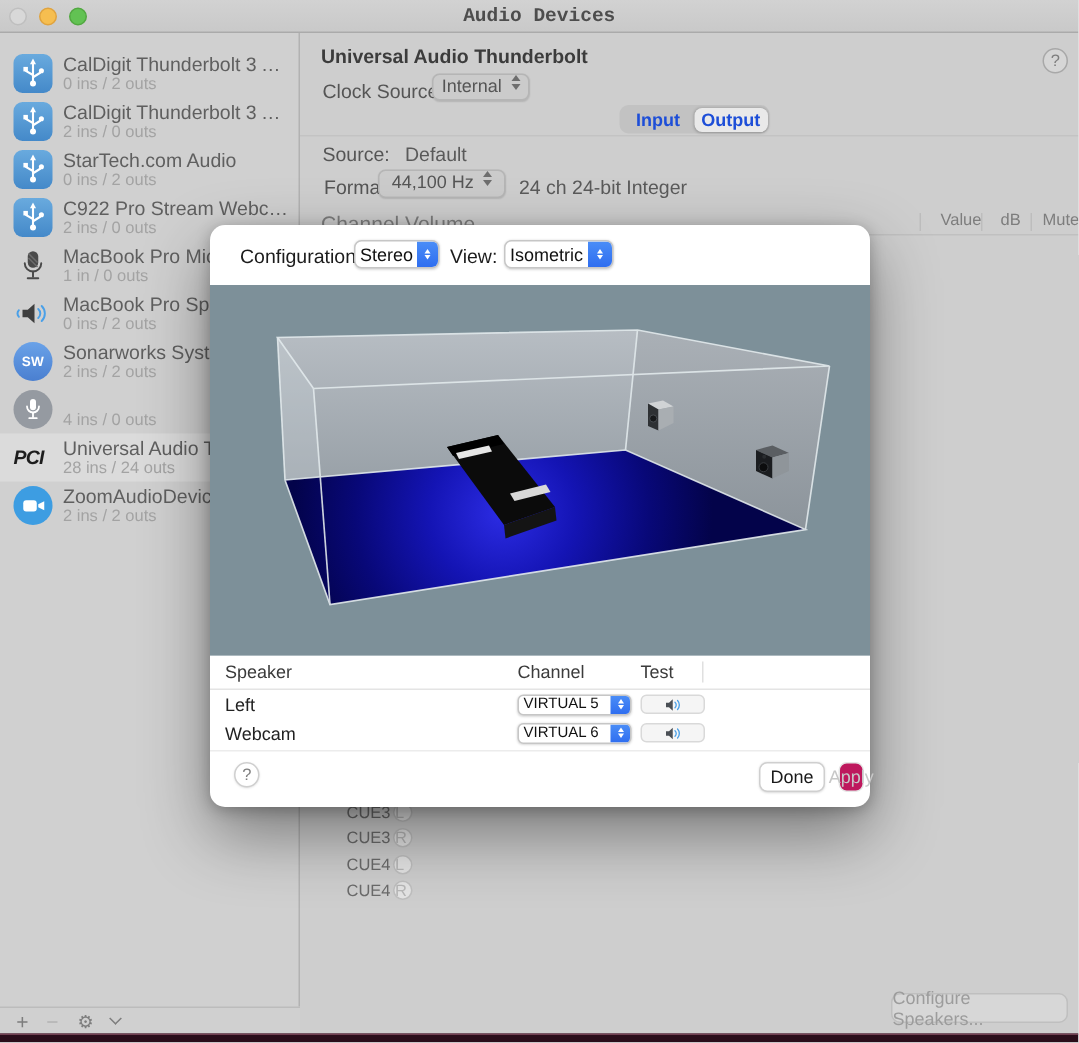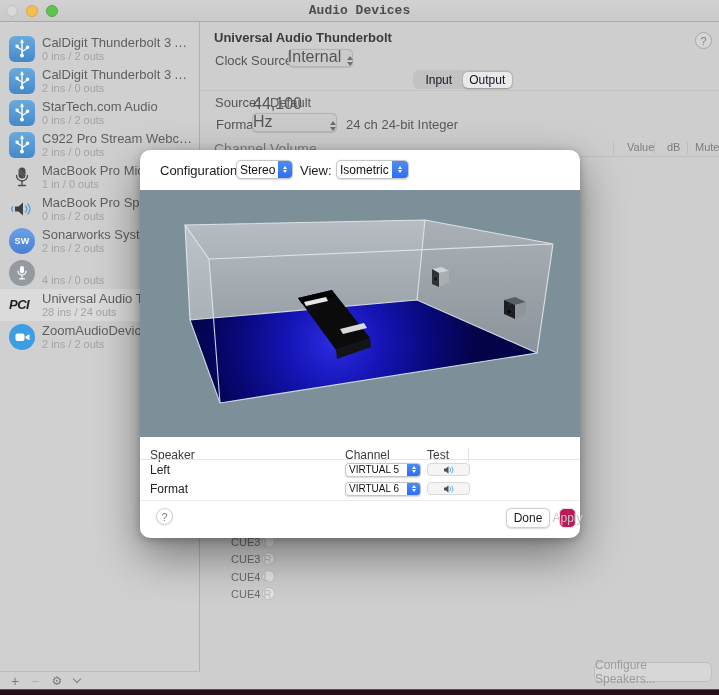--- a/index.html
+++ b/index.html
@@ -49,32 +49,32 @@
   
   .main { position:absolute; left:200px; top:22px; width:519px; height:667px; background:#cecece; z-index:0; }
   .dev-title { position:absolute; left:14px; top:8px; font-size:13px; font-weight:bold; color:#3c3c3c; }
   .help-circle { position:absolute; width:17px; height:17px; border-radius:50%;
     border:1px solid #a8a8a8; background:#d6d6d6; color:#7e7e7e; font-size:11px;
     display:flex; align-items:center; justify-content:center; }
   .main-help { left:495px; top:10px; }
 
   .row-label { font-size:13px; color:#555; position:absolute; }
   .pill { position:absolute; background:#cbcbcb; border:1px solid #b5b5b5; border-radius:5px;
-    display:flex; align-items:flex-end; justify-content:center; font-size:16px; color:#555;
+    display:flex; align-items:flex-start; justify-content:center; font-size:12px; color:#555;
     box-shadow:0 .5px 1px rgba(0,0,0,.12); }
   .pill .steps { display:flex; flex-direction:column; align-items:center; gap:2px; margin-left:6px; }
   .tri-up   { width:0; height:0; border-left:3px solid transparent; border-right:3px solid transparent;
     border-bottom:4px solid #6e6e6e; }
   .tri-down { width:0; height:0; border-left:3px solid transparent; border-right:3px solid transparent;
     border-top:4px solid #6e6e6e; }
 
   .segmented { position:absolute; left:213px; top:48px; width:100px; height:19px; background:#c2c2c2;
     border-radius:6px; display:flex; padding:1.5px; }
-  .seg { flex:1; display:flex; align-items:center; justify-content:center; font-size:12px; color:#0f172a;
-    border-radius:5px; }
+  .seg { flex:1; display:flex; align-items:center; justify-content:center; font-size:12px; color:#1d4ed8;
+    border-radius:5px;font-weight:bold; }
   .seg.active { background:#e9e9e9; box-shadow:0 .5px 2px rgba(0,0,0,.25); }
 
   .hdr-divider { position:absolute; left:0; top:68px; width:519px; height:1px; background:#c3c3c3; }
 
   .chan-header { position:absolute; left:14px; top:119px; font-size:14px; color:#7d7d7d; }
   .col-label { position:absolute; top:119px; font-size:11px; color:#7d7d7d; }
   .col-sep { position:absolute; top:120px; width:1px; height:12px; background:#bdbdbd; }
   .chan-underline { position:absolute; left:0; top:134px; width:519px; height:1px; background:#c0c0c0; }
 
   .chan-row { position:absolute; left:0; width:519px; height:17px; }
@@ -100,21 +100,21 @@
     display:flex; align-items:center; box-shadow:0 .5px 1.5px rgba(0,0,0,.15); overflow:hidden; }
   .dd-text { flex:1; text-align:left; font-size:12px; color:#111; padding:0 3px; white-space:nowrap; }
   .dd-cap { width:16px; align-self:stretch; background:linear-gradient(#4a8df7,#2f6ef0);
     display:flex; flex-direction:column; align-items:center; justify-content:center; gap:1.5px; }
   .dd-cap .tri-up   { border-bottom-color:#fff; border-bottom-width:3.5px; border-left-width:2.8px; border-right-width:2.8px; }
   .dd-cap .tri-down { border-top-color:#fff; border-top-width:3.5px; border-left-width:2.8px; border-right-width:2.8px; }
 
   .viewport { position:absolute; left:0; top:40px; width:440px; height:247px; background:#7d9099; }
   .viewport svg { display:block; width:440px; height:247px; }
 
-  .dlg-table-headrow { position:absolute; left:0; top:294px; width:408px; height:22px;text-decoration:underline; }
+  .dlg-table-headrow { position:absolute; left:0; top:287px; width:408px; height:22px;text-decoration:underline; }
   .th { position:absolute; top:4px; font-size:12px; color:#3b3b3b; }
   .th-sep { position:absolute; left:328px; top:4px; width:1px; height:14px; background:#e0e0e0; }
   .th-underline { position:absolute; left:0; top:309px; width:440px; height:1px; background:#e4e4e4; }
   .dlg-row { position:absolute; left:0; width:522px; height:19px; }
   .dlg-row-label { position:absolute; left:10px; top:3px; font-size:12px; color:#222; }
   .mini-dd { left:205px; top:2.5px; width:76px; height:14px; border-radius:4px; }
   .mini-dd .dd-text { font-size:10px; }
   .mini-dd .dd-cap { width:13px; }
   .test-btn { position:absolute; left:287px; top:3px; width:43px; height:13px; background:#f5f5f5;
     border:1px solid #d9d9d9; border-radius:4px; display:flex; align-items:center; justify-content:center; }
@@ -459,21 +459,21 @@
         <svg width="12" height="10" viewBox="0 0 12 10">
             <path d="M1 3.5 H3 L5.5 1.2 V8.8 L3 6.5 H1 Z" fill="#4a4f55"></path>
             <g stroke="#4aa0e8" stroke-width="0.9" fill="none" stroke-linecap="round">
               <path d="M7 3.2 a2.4 2.4 0 0 1 0 3.6"></path>
               <path d="M8.7 2 a4.4 4.4 0 0 1 0 6"></path>
             </g>
           </svg>
       </div>
     </div>
     <div class="dlg-row" style="top:329px">
-      <span class="dlg-row-label">Format</span>
+      <span class="dlg-row-label">Webcam</span>
       <div class="dropdown mini-dd">
         <span class="dd-text">VIRTUAL 6</span>
         <span class="dd-cap">
             <span class="tri-up"></span>
             <span class="tri-down"></span>
           </span>
       </div>
       <div class="test-btn">
         <svg width="12" height="10" viewBox="0 0 12 10">
             <path d="M1 3.5 H3 L5.5 1.2 V8.8 L3 6.5 H1 Z" fill="#4a4f55"></path>

